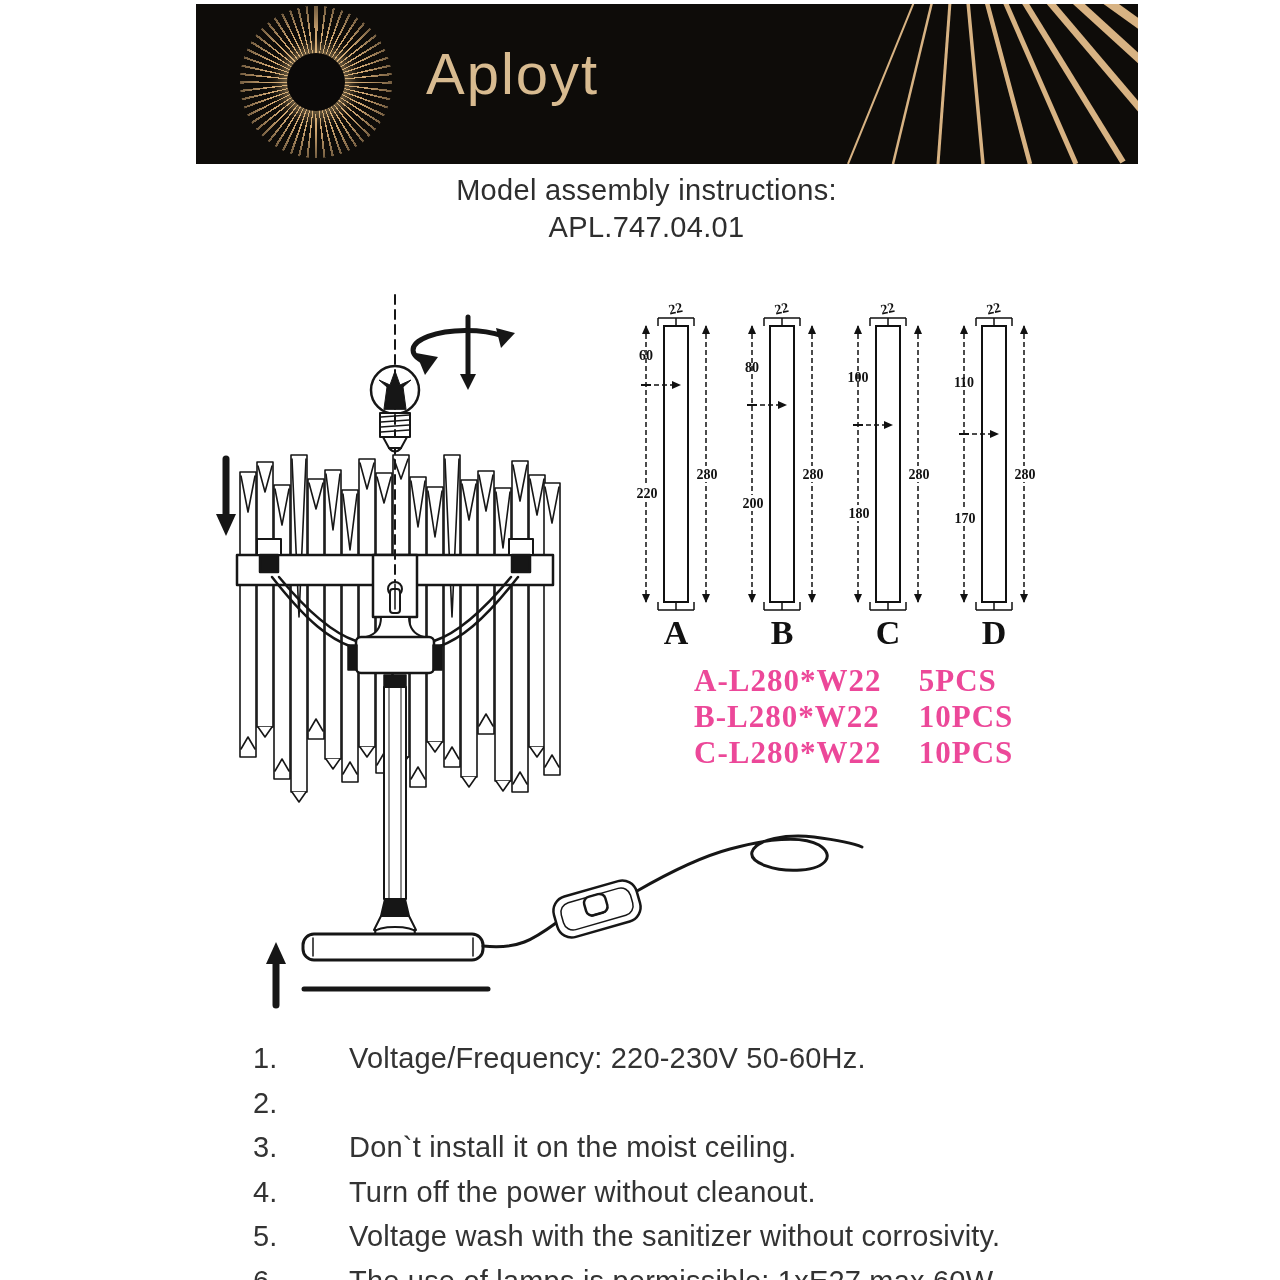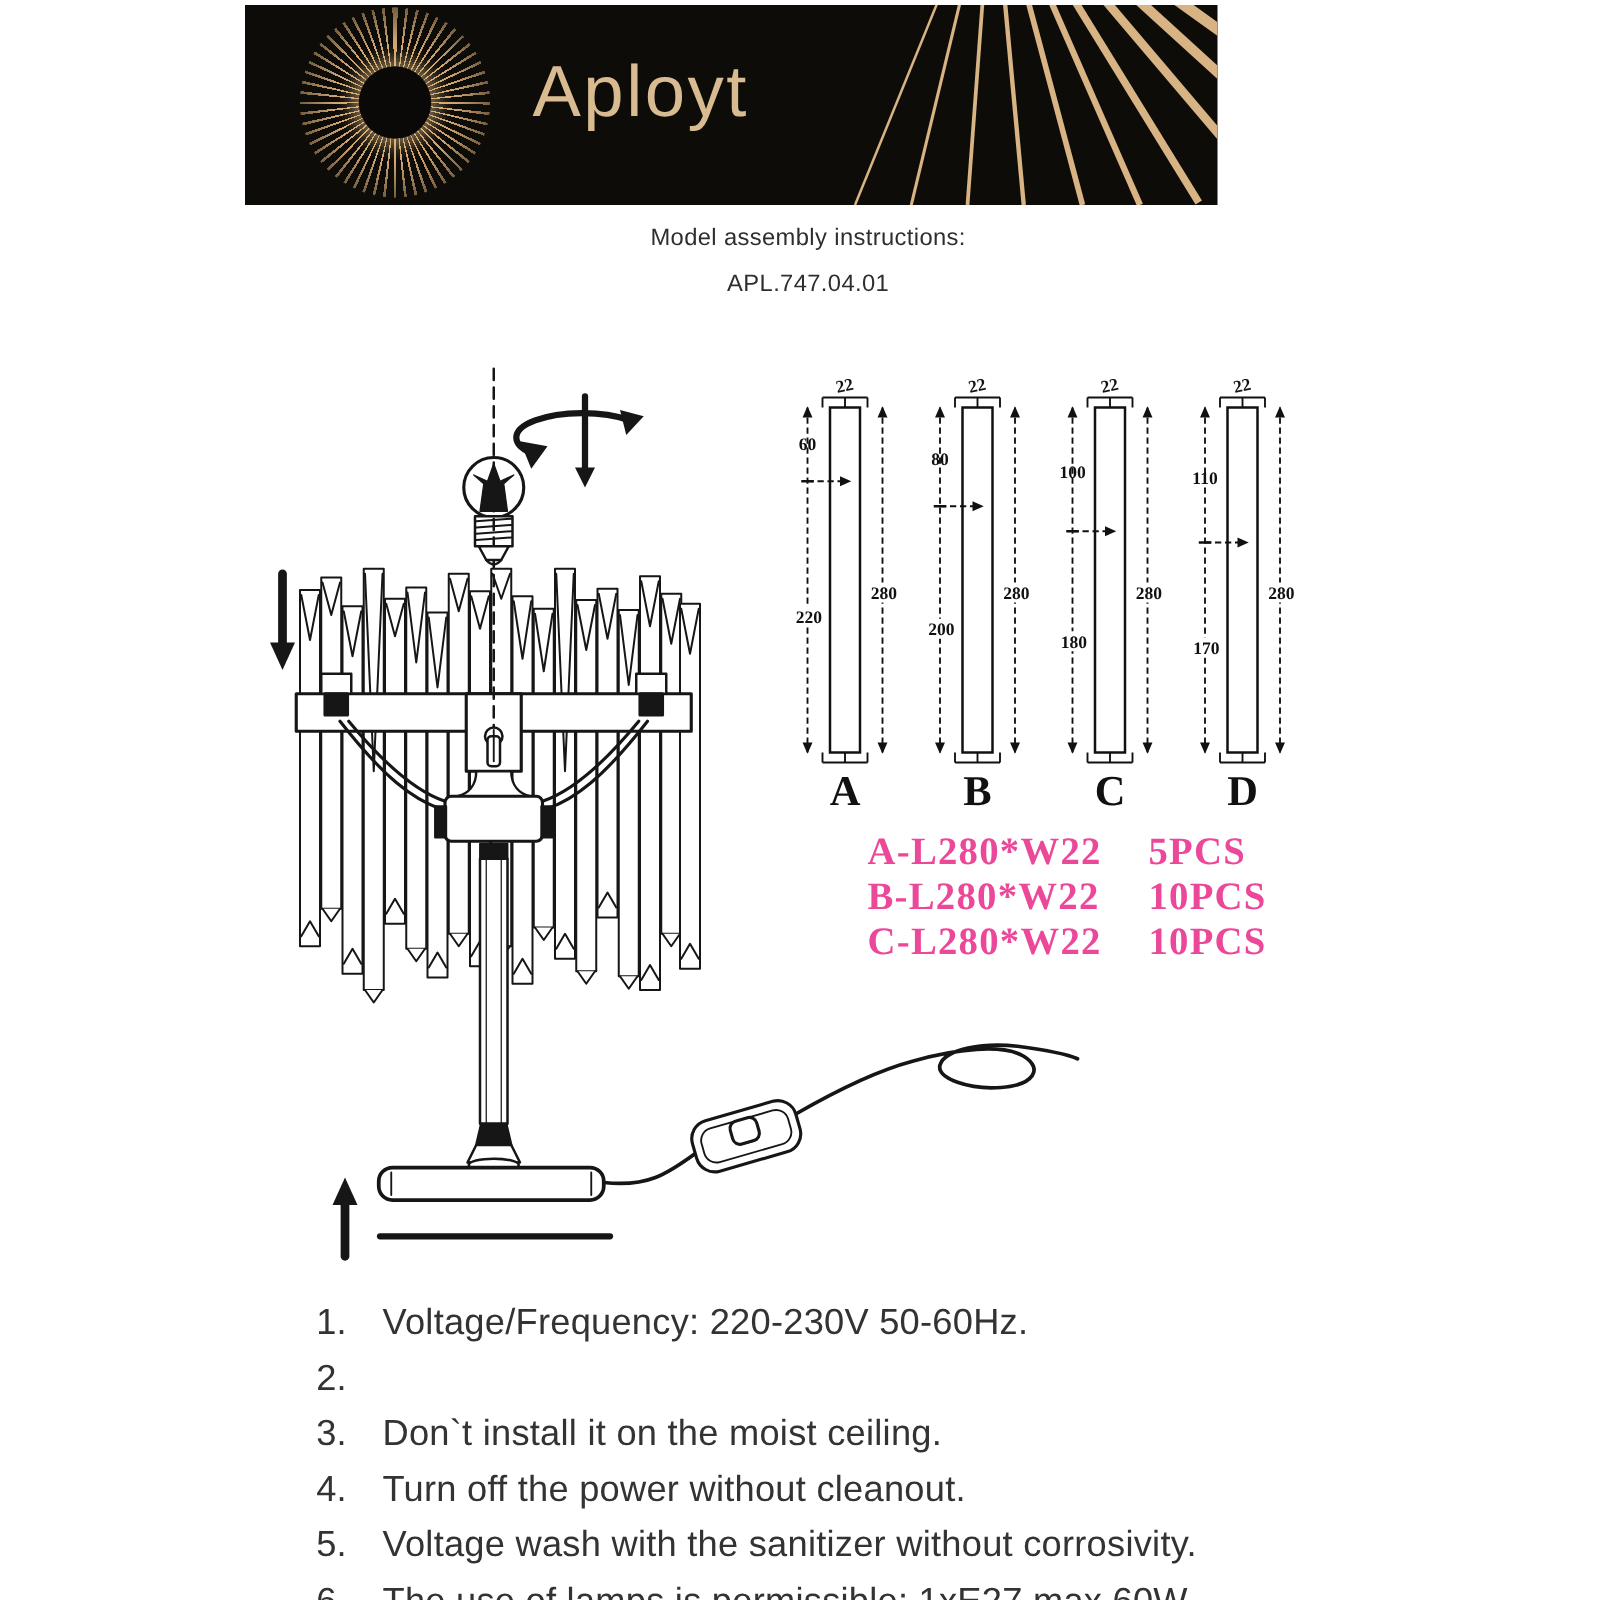--- a/index.html
+++ b/index.html
@@ -1,54 +1,54 @@
 <!DOCTYPE html>
 <html><head>
 <meta charset="utf-8">
 <style>
   * { margin:0; padding:0; box-sizing:border-box; }
   html,body { width:1280px; height:1280px; background:#ffffff; font-family:"Liberation Sans", sans-serif; }
   .page { position:relative; width:1280px; height:1280px; background:#fff; overflow:hidden; }
 
   
-  .banner { position:absolute; left:196px; top:4px; width:778px; height:160px; background:#0e0c09; overflow:hidden; }
+  .banner { position:absolute; left:196px; top:4px; width:942px; height:160px; background:#0e0c09; overflow:hidden; }
   .sunburst { position:absolute; left:44px; top:2px; width:152px; height:152px; }
   .sunburst .rays { position:absolute; inset:0; border-radius:50%;
     background:repeating-conic-gradient(from 0deg, #cfa672 0deg 1.7deg, rgba(0,0,0,0) 1.7deg 6.4deg); }
   .sunburst .fade { position:absolute; inset:0; border-radius:50%;
     background:radial-gradient(circle, rgba(14,12,9,0) 45%, rgba(14,12,9,0.55) 75%, #0e0c09 92%); }
   .sunburst .core { position:absolute; left:50%; top:50%; width:58px; height:58px; margin:-29px 0 0 -29px;
     border-radius:50%; background:#0b0908; box-shadow:0 0 14px 6px rgba(236,198,138,0.55); }
   .wordmark { position:absolute; left:230px; top:36px; color:#d8bb90; font-size:58px; font-weight:300; letter-spacing:2px; }
   .fan-rays { position:absolute; right:0; top:0; width:330px; height:160px; }
 
   
   .title-block { position:absolute; left:0; top:172px; width:1280px; text-align:center; color:#2e2e2e; }
-  .title-line { font-size:19px; letter-spacing:0.3px; line-height:37px;margin-left:13px; }
+  .title-line { font-size:29px; letter-spacing:0.3px; line-height:37px;margin-left:13px; }
 
   
   .lamp-svg { position:absolute; left:200px; top:287px; width:670px; height:748px; overflow:visible; }
 
   
   .diagrams { position:absolute; left:634px; top:300px; display:flex; gap:10px; }
   .diagram-svg { width:96px; height:352px; overflow:visible; }
   .dim-text { font-family:"Liberation Serif", serif; font-weight:bold; font-size:14px; fill:#111; }
   .dim-letter { font-family:"Liberation Serif", serif; font-weight:bold; font-size:34px; fill:#111; }
 
   
   .parts-list { position:absolute; left:694px; top:663px; font-family:"Liberation Serif", serif; font-weight:bold; color:#ec4899; }
   .part-row { font-size:31px; line-height:36px; letter-spacing:1px; white-space:nowrap; }
   .part-code { display:inline-block; width:206px; }
   .part-qty { display:inline-block; margin-left:10px; }
 
   
   .instructions { position:absolute; left:253px; top:1036px; color:#333; }
   .instr-row { display:flex; font-size:29px; line-height:44.6px; }
   .instr-num { flex:0 0 53px; }
-  .instr-text { white-space:nowrap; letter-spacing:0.2px; }
+  .instr-text { white-space:nowrap; letter-spacing:0.2px;margin-left:43px; }
 
   svg line, svg path, svg rect, svg circle, svg ellipse, svg polyline { vector-effect:none; }
 </style>
 </head>
 <body>
 
 <div class="page">
 
   <div class="banner">
     <div class="sunburst">

